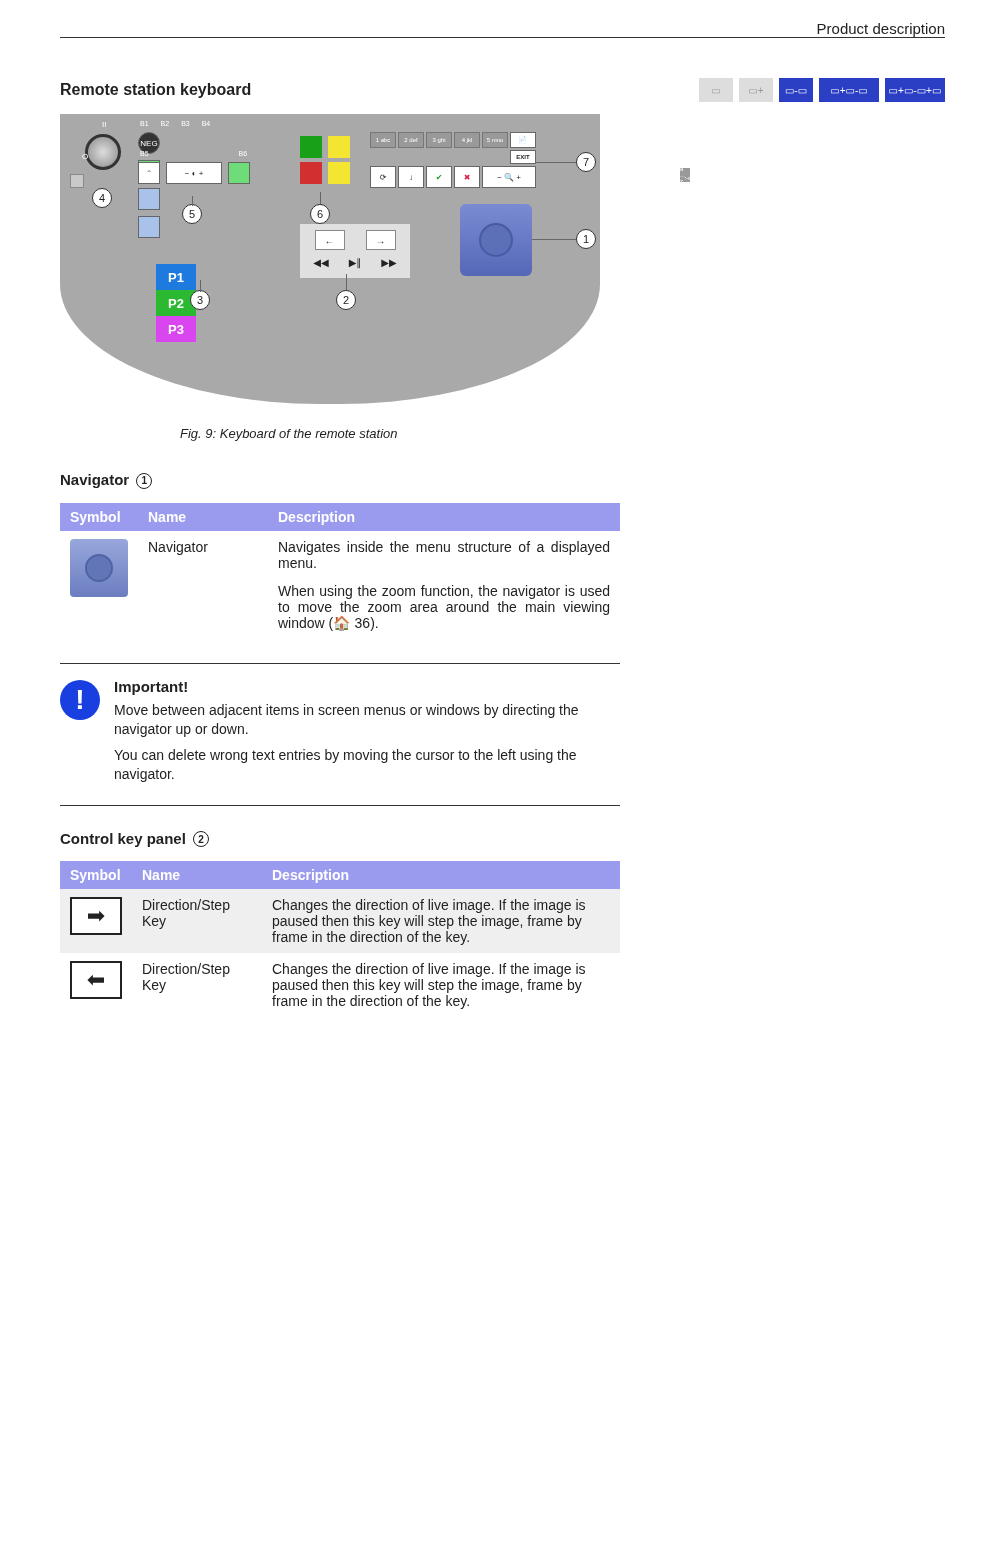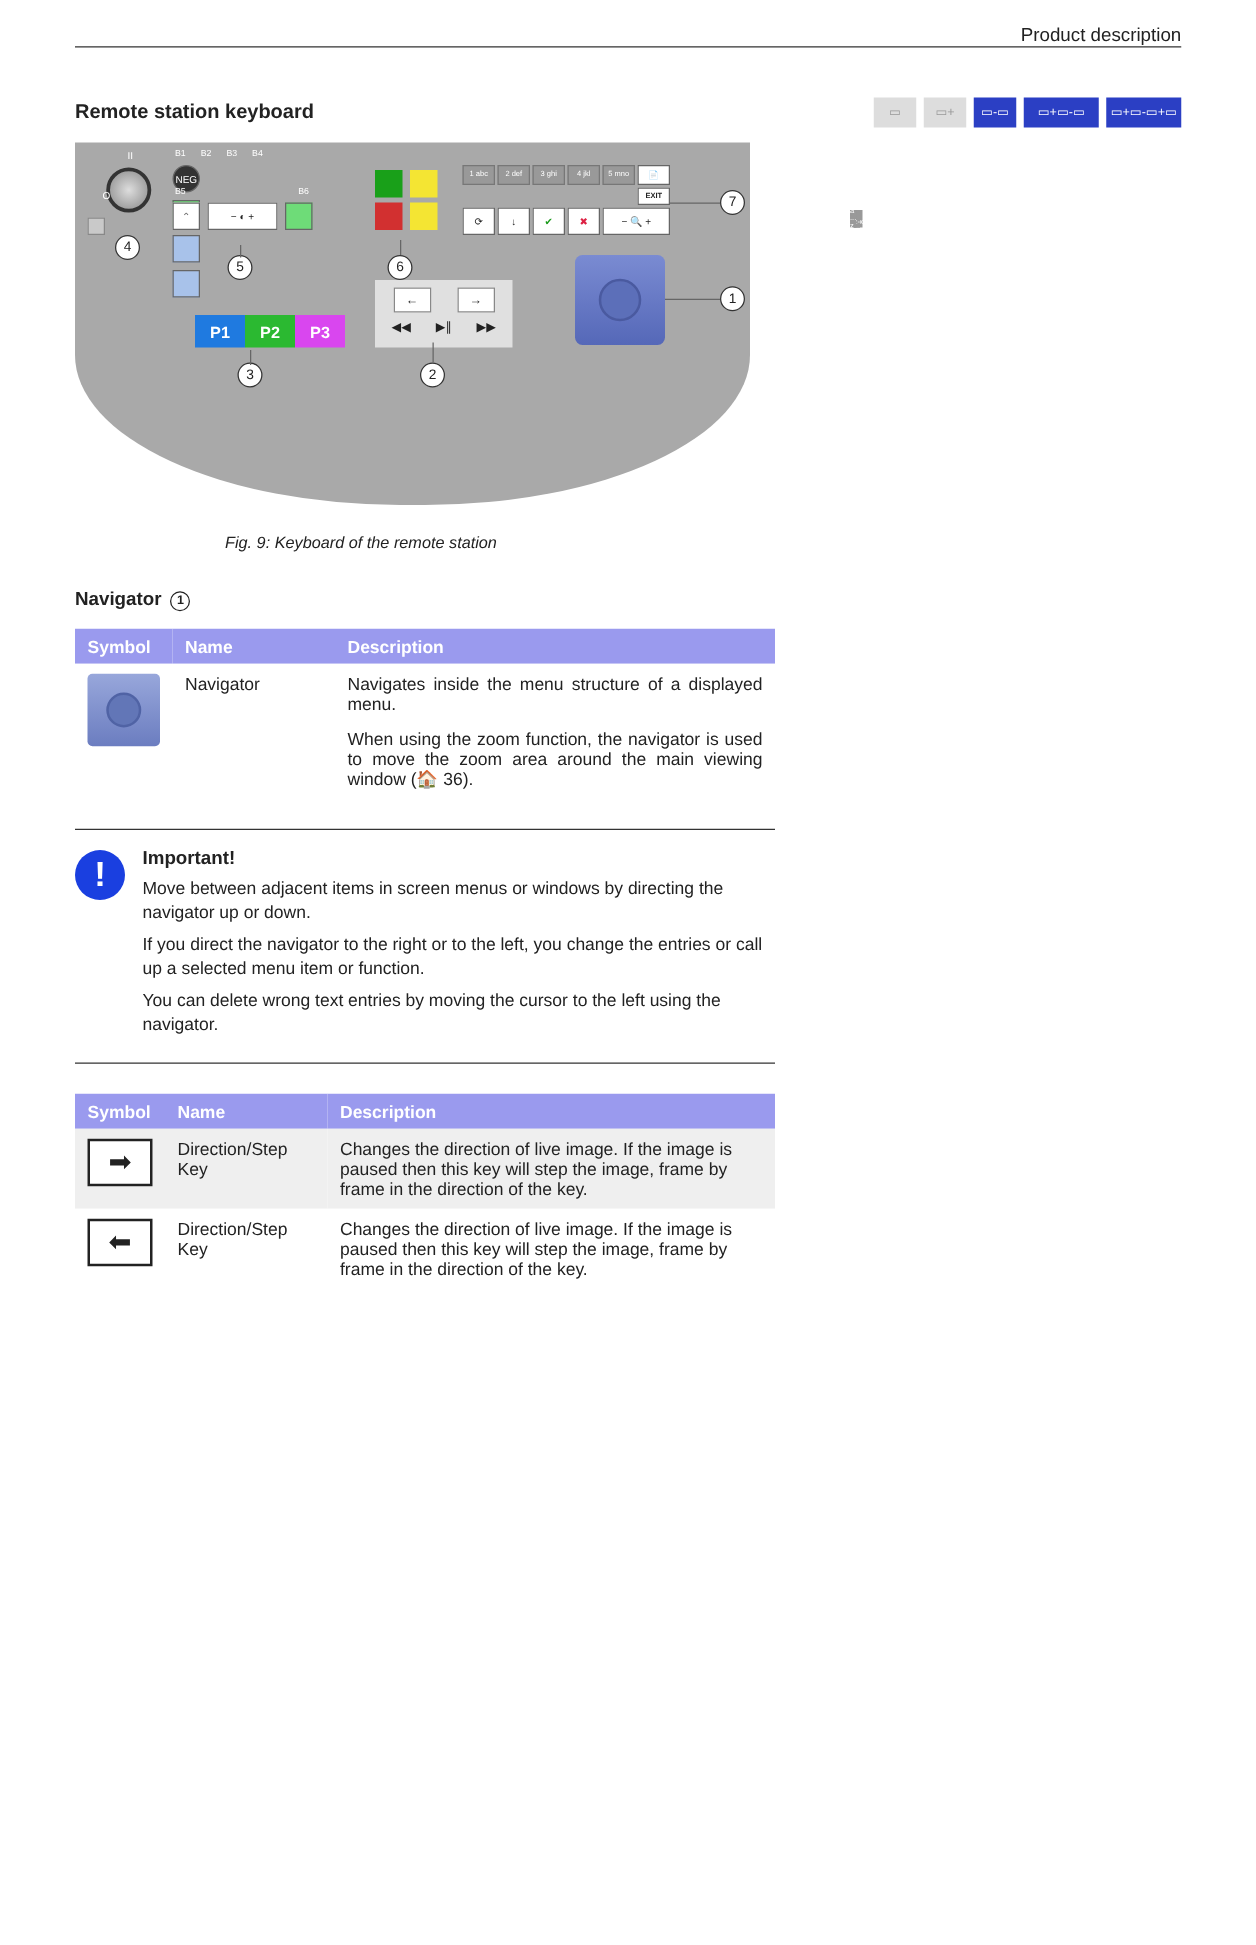--- a/index.html
+++ b/index.html
@@ -89,21 +89,21 @@
     border:1px solid #777;
   }
   .row-bigkeys {
     position:absolute; left:310px; top:52px;
     display:grid; grid-template-columns:repeat(6,26px); gap:2px;
   }
   .row-bigkeys .bigkey { height:22px; background:#fff; border:1px solid #666; display:flex;align-items:center;justify-content:center;font-size:8px;}
 
   
   .pkeys {
-    position:absolute; left:96px; top:138px; display:flex;
+    position:absolute; left:96px; top:150px; display:flex;flex-direction:column;
   }
   .pkeys .pk { width:40px; height:26px; color:#fff; font-weight:bold; font-size:13px;
     display:flex;align-items:center;justify-content:center; }
   .pk.p1 { background:#1f7ae0; }
   .pk.p2 { background:#2bb931; }
   .pk.p3 { background:#d946ef; }
 
   
   .mediakeys {
     position:absolute; left:240px; top:110px;
@@ -351,25 +351,28 @@
       </td>
     </tr>
   </tbody>
     </table>
 
   <div class="note-block">
     <div class="note-icon">!</div>
     <div class="note-body">
       <div class="nt">Important!</div>
       <p>Move between adjacent items in screen menus or windows by directing the navigator up or down.</p>
-      <p>If you direct the navigator to the right or to the left, you change the entries or call up a selected menu item or function.</p>
       <p>You can delete wrong text entries by moving the cursor to the left using the navigator.</p>
     </div>
   </div>
 
+  <div class="sub-head">
+    <span>Control key panel</span>
+    <span class="circ-num">2</span>
+  </div>
 
   <table class="def">
     <tbody>
         <tr>
       <th>Symbol</th>
       <th style="width:130px;">Name</th>
       <th>Description</th>
     </tr>
     <tr class="alt">
       <td class="symcell">

